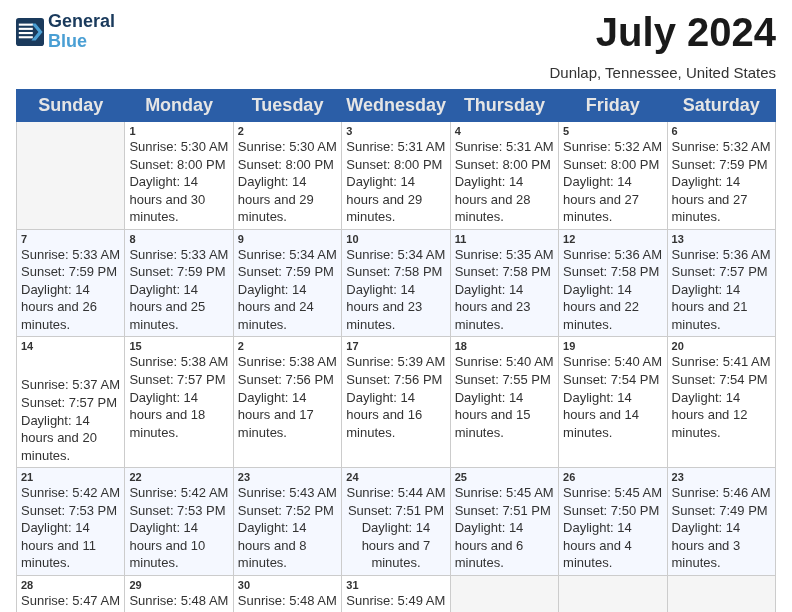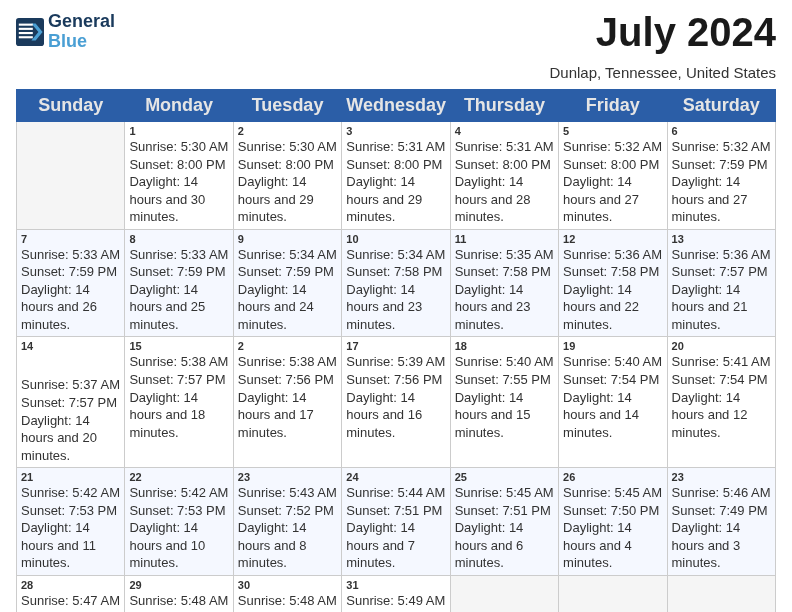--- a/index.html
+++ b/index.html
@@ -280,21 +280,21 @@
 Daylight: 14 hours and 10 minutes.</div>
           </td>
           <td>
             <span class="day-num">23</span>
             <div class="day-info" style="white-space: pre-line;">Sunrise: 5:43 AM
 Sunset: 7:52 PM
 Daylight: 14 hours and 8 minutes.</div>
           </td>
           <td>
             <span class="day-num">24</span>
-            <div class="day-info" style="white-space: pre-line;">Sunrise: 5:44 AM
+            <div class="day-info" style="white-space: pre-line; text-align: center;">Sunrise: 5:44 AM
 Sunset: 7:51 PM
 Daylight: 14 hours and 7 minutes.</div>
           </td>
           <td>
             <span class="day-num">25</span>
             <div class="day-info" style="white-space: pre-line;">Sunrise: 5:45 AM
 Sunset: 7:51 PM
 Daylight: 14 hours and 6 minutes.</div>
           </td>
           <td>

